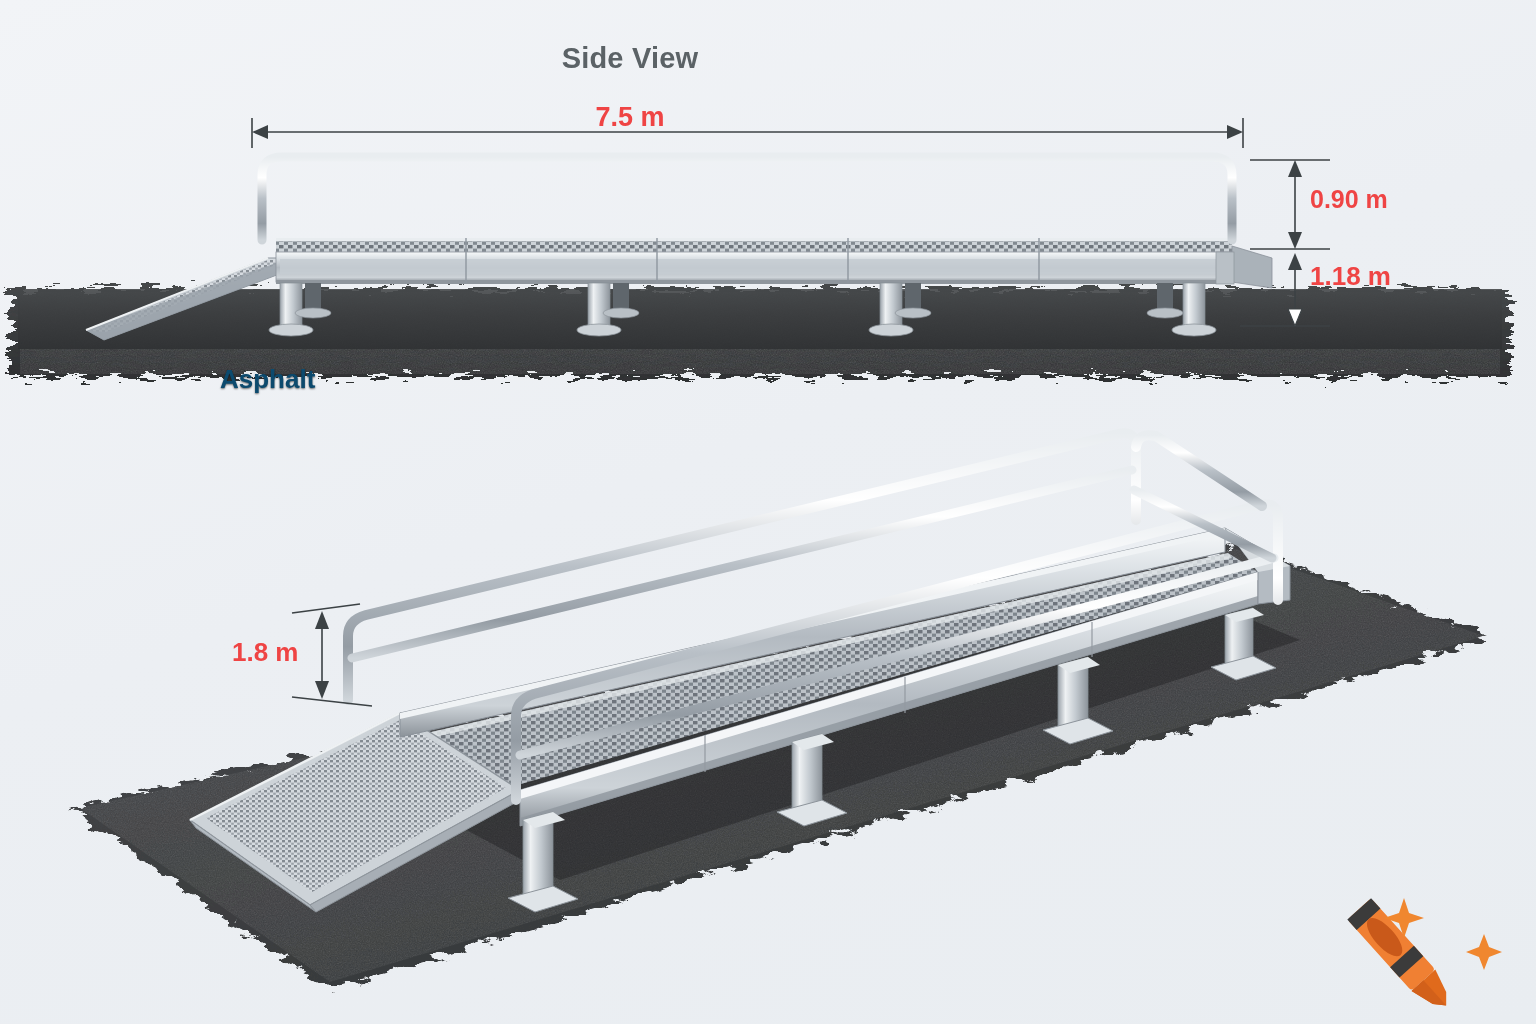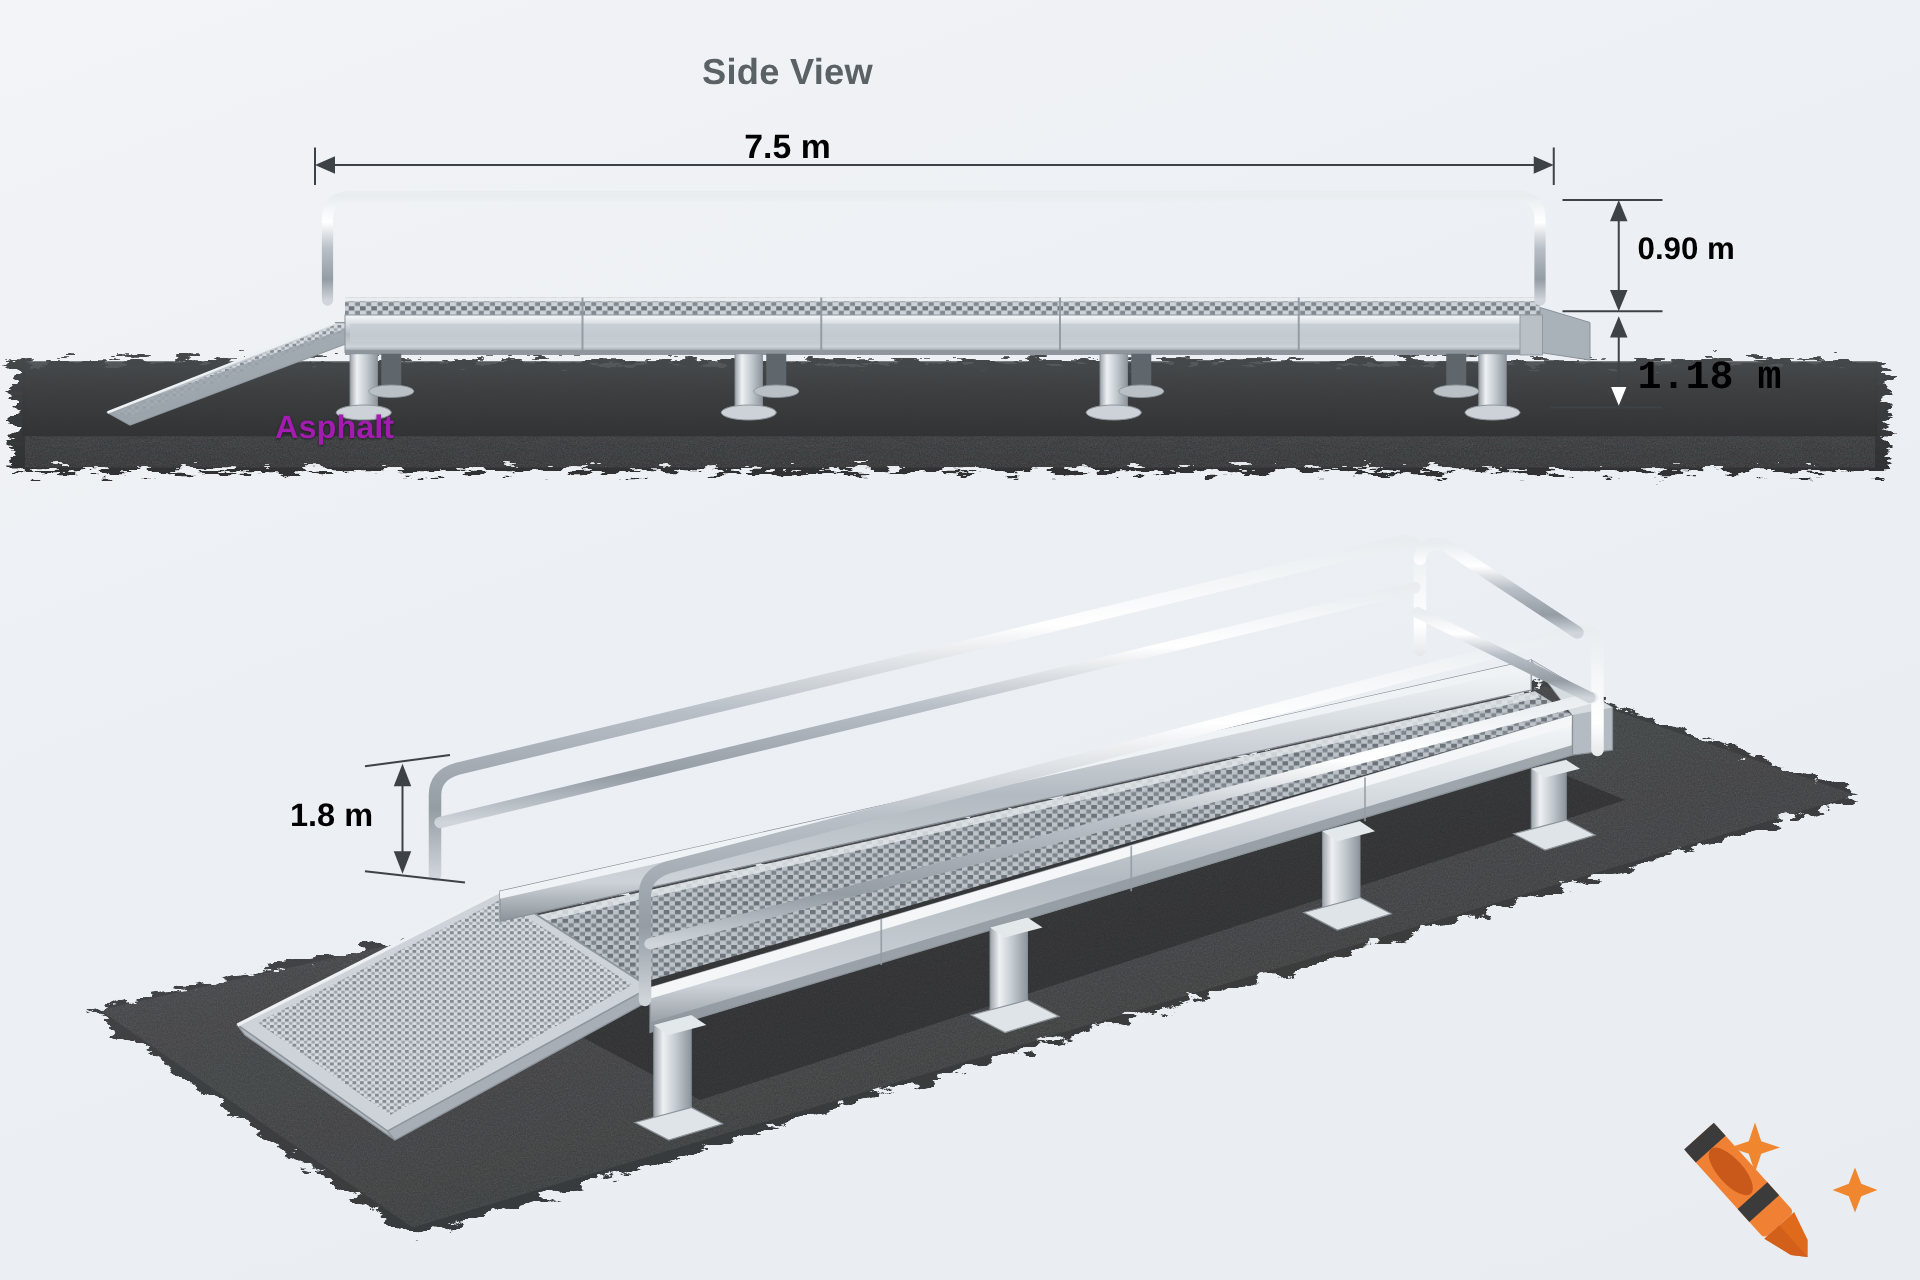--- a/index.html
+++ b/index.html
@@ -12,29 +12,29 @@
   }
   #stage{position:absolute;inset:0;width:1260px;height:1024px;}
   svg.layer{position:absolute;left:0;top:0;width:1536px;height:1024px;}
   .ttl{
     position:absolute;font-weight:bold;color:#5b6266;letter-spacing:.2px;
     white-space:nowrap;user-select:none;
   }
   #t-side{left:0;right:0;top:42px;text-align:center;font-size:29px;}
   #t-iso{left:0;right:0;top:424px;text-align:center;font-size:29px;}
   .dimlbl{
-    position:absolute;font-weight:bold;color:#000000;white-space:nowrap;user-select:none;
+    position:absolute;font-weight:bold;color:#ef4444;white-space:nowrap;user-select:none;
   }
   #d-len{left:0;right:0;top:102px;text-align:center;font-size:27px;}
   #d-h1{left:1310px;top:185px;font-size:25px;}
-  #d-h2{left:1310px;top:283px;font-size:32px;font-family:Liberation Mono, monospace;}
+  #d-h2{left:1310px;top:261px;font-size:26px;}
   #d-iso{left:232px;top:637px;font-size:26px;}
   #lbl-asphalt{
-    position:absolute;left:220px;top:326px;font-size:26px;font-weight:bold;
-    color:#a21caf;text-shadow:0 1px 2px rgba(0,0,0,.55);white-space:nowrap;user-select:none;
+    position:absolute;left:220px;top:364px;font-size:26px;font-weight:bold;
+    color:#0c4a6e;text-shadow:0 1px 2px rgba(0,0,0,.55);white-space:nowrap;user-select:none;
   }
 </style>
 </head>
 <body>
 
 <div id="stage">
 
   <svg class="layer" id="svg-side" viewBox="0 0 1536 1024">
     <defs>
       <linearGradient id="steelV" x1="0" y1="0" x2="0" y2="1">

